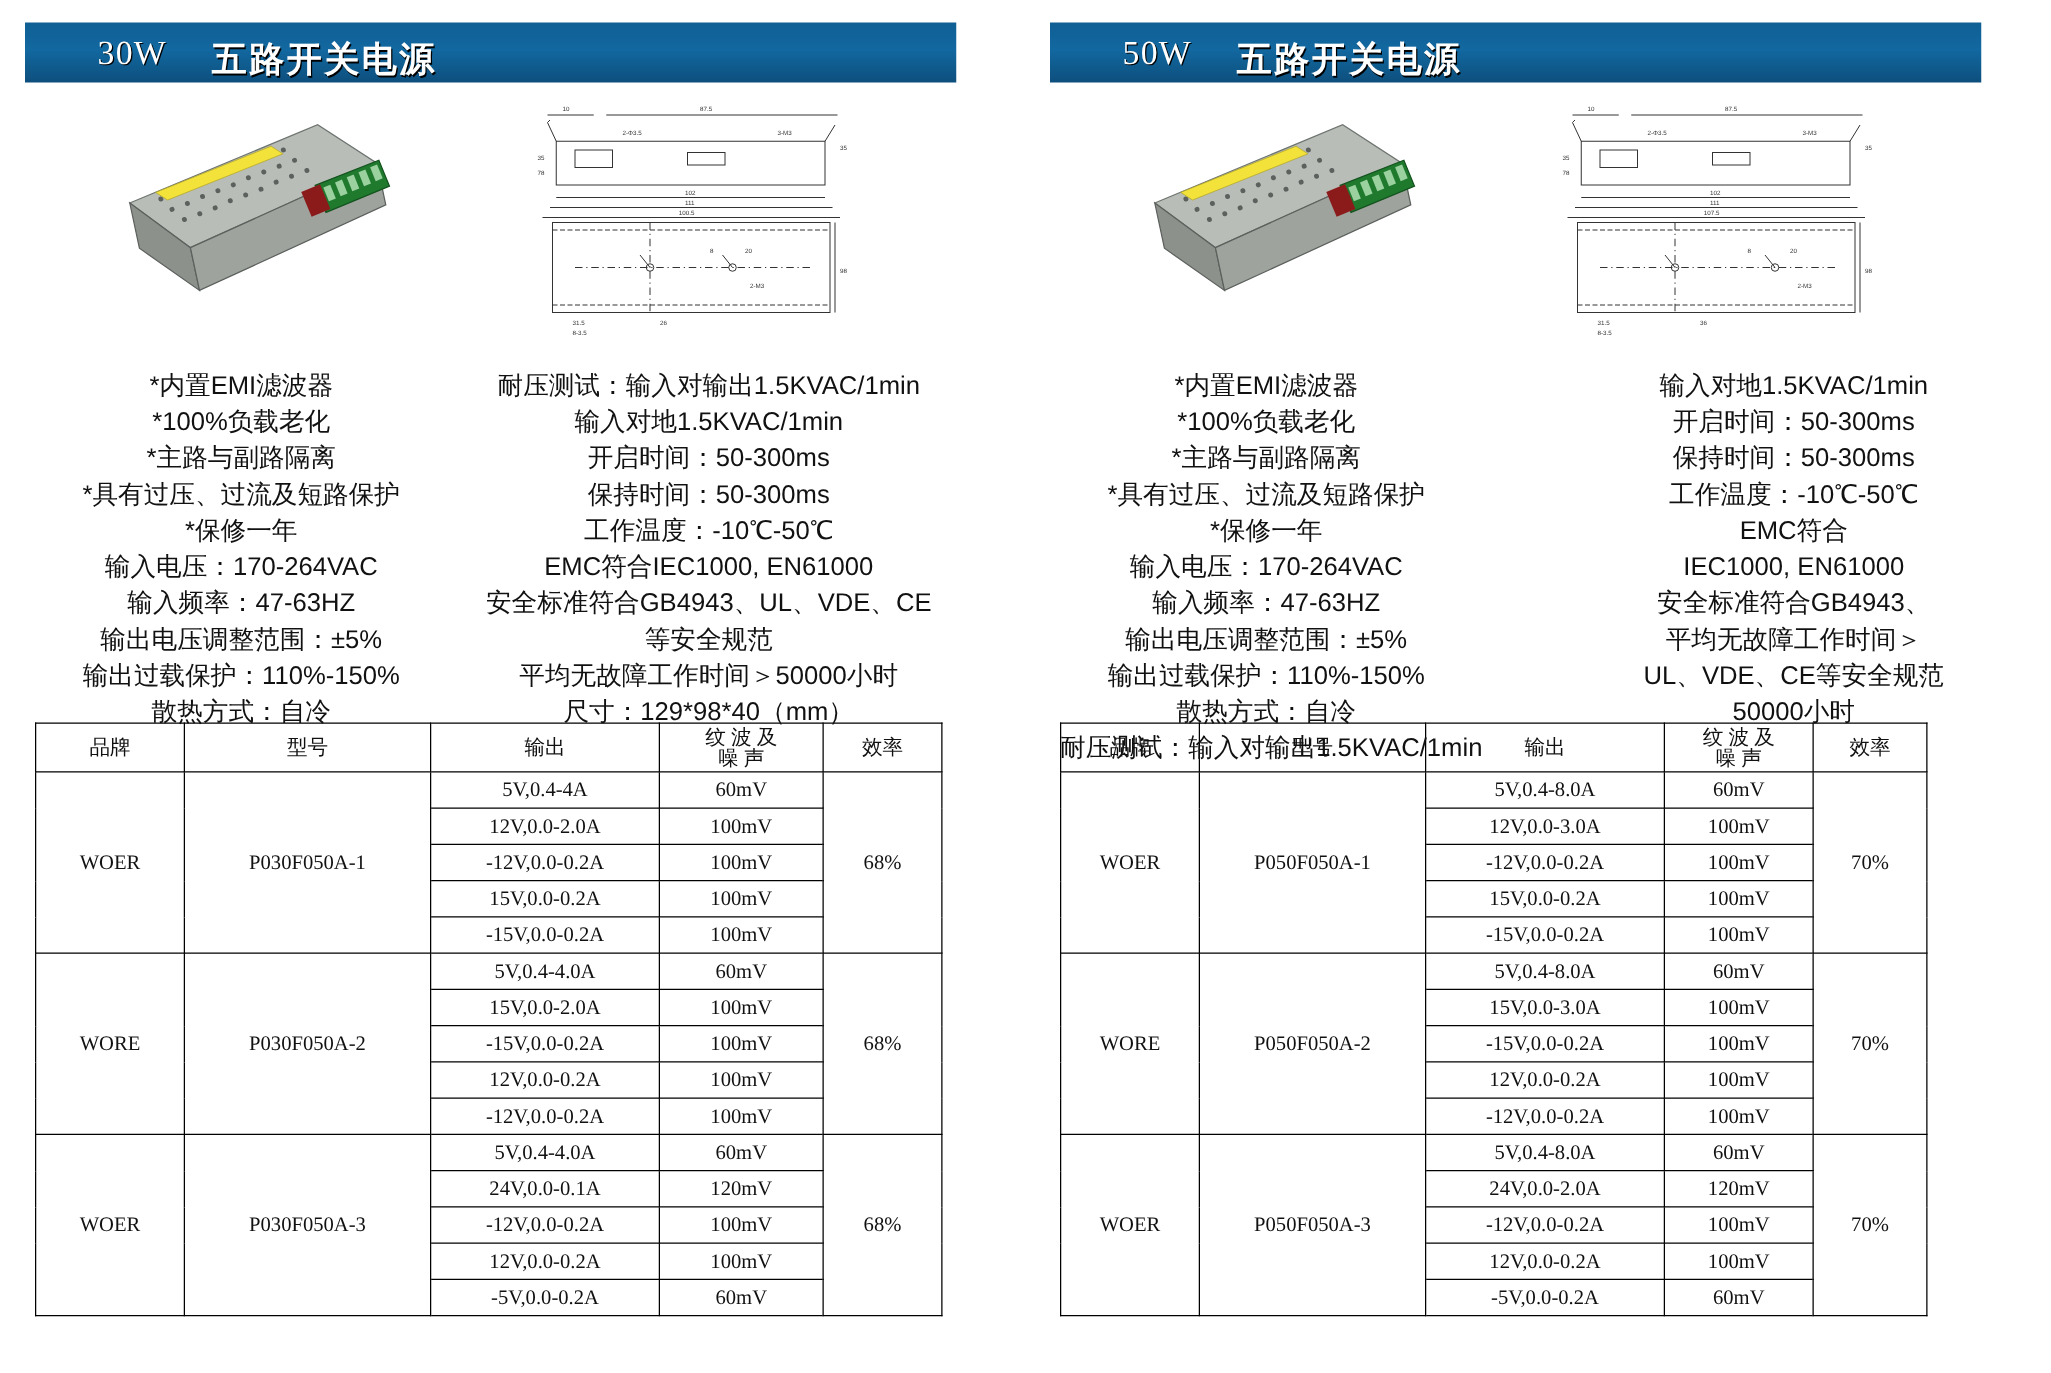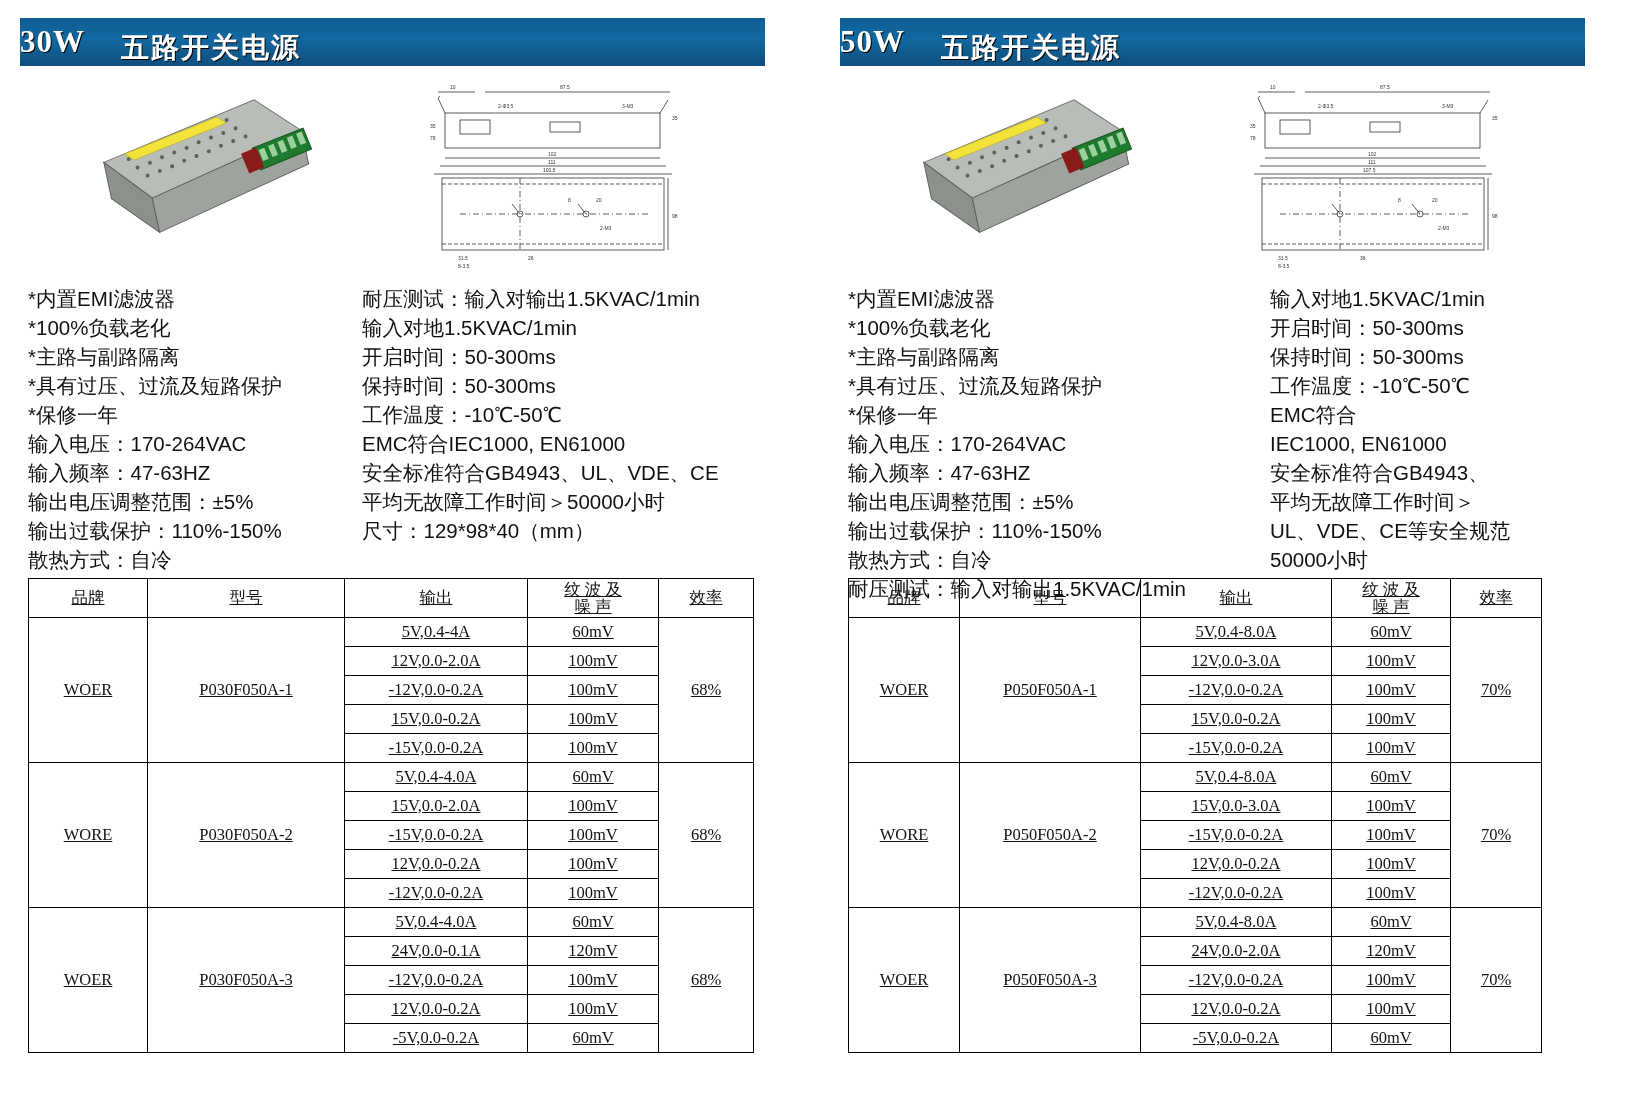--- a/index.html
+++ b/index.html
@@ -20,55 +20,55 @@
   .hdr{
     position:relative;
     height:48px;
     background:#125a8f;
     background:linear-gradient(to bottom,#0f5f94 0%,#1268a0 45%,#0d4f7d 100%);
     margin:18px 0 0 10px;
     width:745px;
     display:flex;align-items:center;
   }
   .hdr .watt{
-    color:#fff;font-size:31px;font-weight:bold;
+    color:#fff;font-size:27px;font-weight:normal;
     font-family:"Liberation Serif",serif;
     letter-spacing:1px;
+    margin-left:58px;
     text-shadow:1px 1px 0 #000;
   }
   .hdr .title{
     color:#fff;font-size:28px;font-weight:bold;
     margin-left:36px;letter-spacing:2px;
     text-shadow:1px 1px 0 #000;
     margin-top:12px;
   }
 
   
   .imgrow{position:relative;height:200px;margin-top:6px;}
   .photo{
     position:absolute;left:68px;top:10px;width:250px;height:180px;
   }
   .drawing{
     position:absolute;left:390px;top:6px;width:330px;height:190px;
   }
 
   
   .specs{position:relative;margin-top:6px;height:300px;}
-  .col{position:absolute;top:6px;font-size:20.5px;line-height:29px;}
+  .col{position:absolute;top:16px;font-size:20.5px;line-height:29px;text-align:center;}
   .col.a{left:18px;width:330px;}
   .col.b{left:352px;width:410px;}
   .col div{white-space:nowrap;}
 
   
   table.spec{
     border-collapse:collapse;
     margin-left:18px;
     table-layout:fixed;
     font-family:"Liberation Serif",serif;
-    text-decoration:underline;
   }
   table.spec td,table.spec th{
     border:1px solid #000;
     text-align:center;
     font-size:16.5px;
     padding:2px 0;
     height:24px;
     font-weight:normal;
   }
   .c-brand{width:118px;}
@@ -223,20 +223,21 @@
         <div>散热方式：自冷</div>
       </div>
       <div class="col b">
         <div>耐压测试：输入对输出1.5KVAC/1min</div>
         <div>输入对地1.5KVAC/1min</div>
         <div>开启时间：50-300ms</div>
         <div>保持时间：50-300ms</div>
         <div>工作温度：-10℃-50℃</div>
         <div>EMC符合IEC1000, EN61000</div>
         <div>安全标准符合GB4943、UL、VDE、CE</div>
+        <div>等安全规范</div>
         <div>平均无故障工作时间＞50000小时</div>
         <div>尺寸：129*98*40（mm）</div>
       </div>
     </div>
 
     <table class="spec">
       <tbody>
           <tr class="thead">
         <td class="c-brand">品牌</td>
         <td class="c-model">型号</td>

